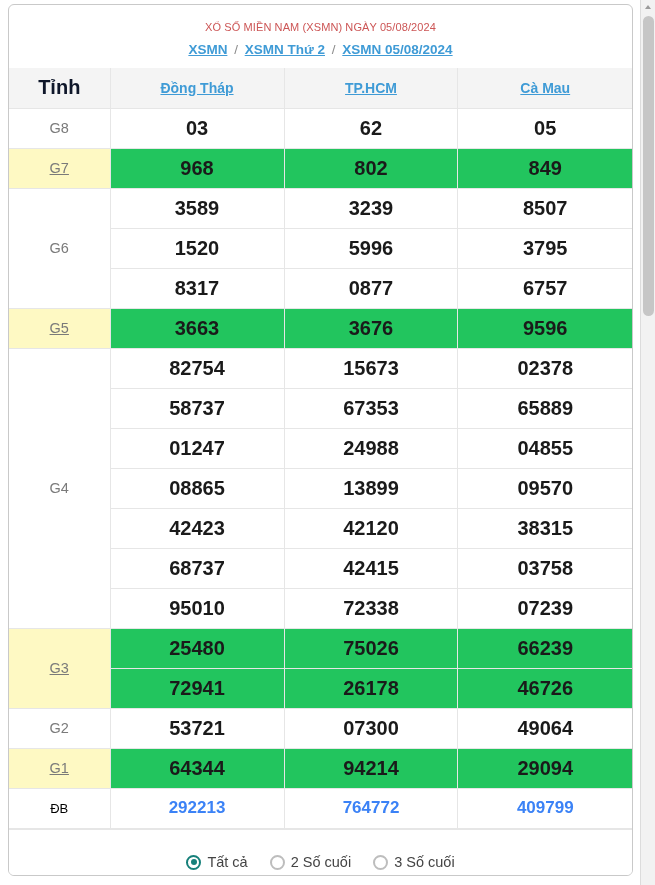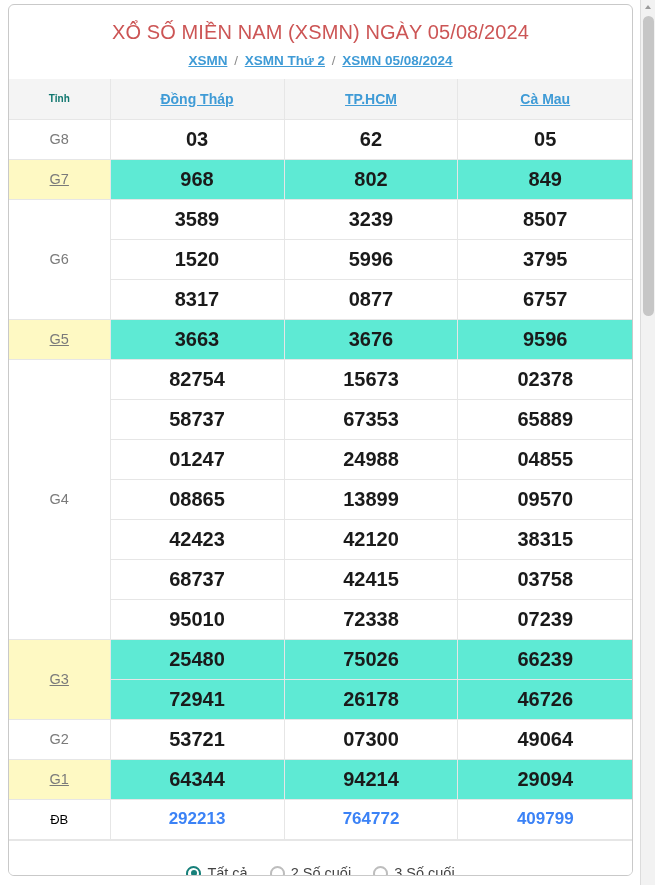--- a/index.html
+++ b/index.html
@@ -30,21 +30,21 @@
     border: 1px solid #c9c9c9;
     border-radius: 6px;
     background: #ffffff;
     overflow: hidden;
   }
 
   
   .title {
     text-align: center;
     color: #cc5555;
-    font-size: 20px;
+    font-size: 11px;
     font-weight: 400;
     letter-spacing: 0.1px;
     padding-top: 16px;
     white-space: nowrap;
   }
 
   .breadcrumb {
     text-align: center;
     padding-top: 9px;
     padding-bottom: 11px;
@@ -83,23 +83,23 @@
   table.result th:last-child,
   table.result td:last-child { border-right: none; }
   table.result tr:first-child th { border-top: none; }
 
   thead th {
     background: #f4f4f4;
     height: 40px;
     font-size: 14px;
   }
   thead th.tinh-head {
-    color: #0f766e;
+    color: #0f172a;
     font-weight: bold;
-    font-size: 10px;
+    font-size: 20px;
   }
   thead th a {
     color: #3f9bd6;
     text-decoration: underline;
     font-weight: bold;
     font-size: 14px;
   }
 
   td.label {
     color: #7a7a7a;
@@ -107,21 +107,21 @@
     font-weight: 400;
   }
 
   td.num {
     font-size: 20px;
     font-weight: bold;
     color: #1a1a1a;
     height: 40px;
   }
 
-  tr.shaded td { background: #5eead4; }
+  tr.shaded td { background: #22c55e; }
   tr.plain  td { background: #ffffff; }
 
   td.label.shaded-label { background: #fef9c3; text-decoration: underline; }
   td.label.plain-label  { background: #ffffff; margin-top: 8px; }
 
   td.db-label { color: #000000; font-size: 13px; }
   td.db-num   { color: #3b82f6; font-size: 17px; font-weight: bold; }
 
   
   .footer {

